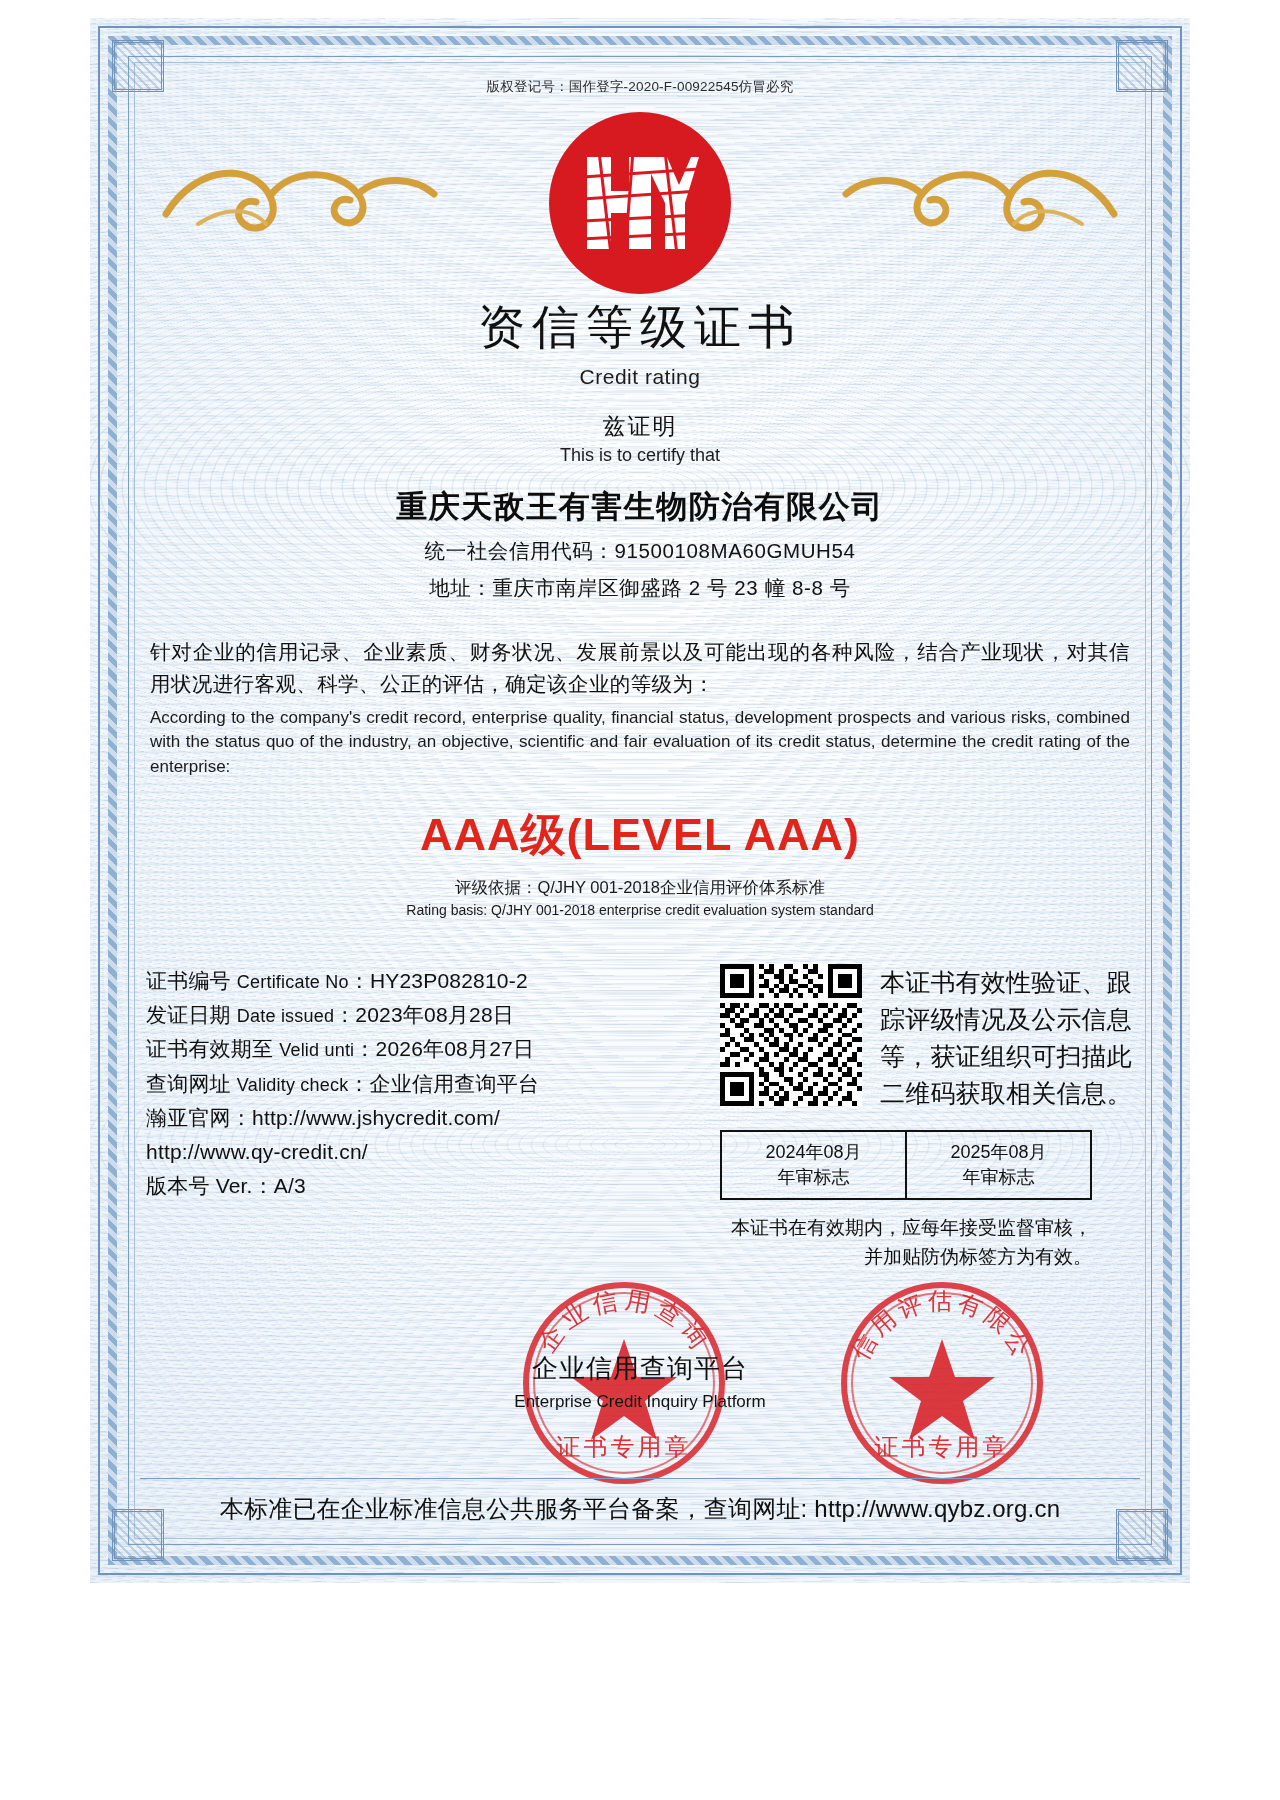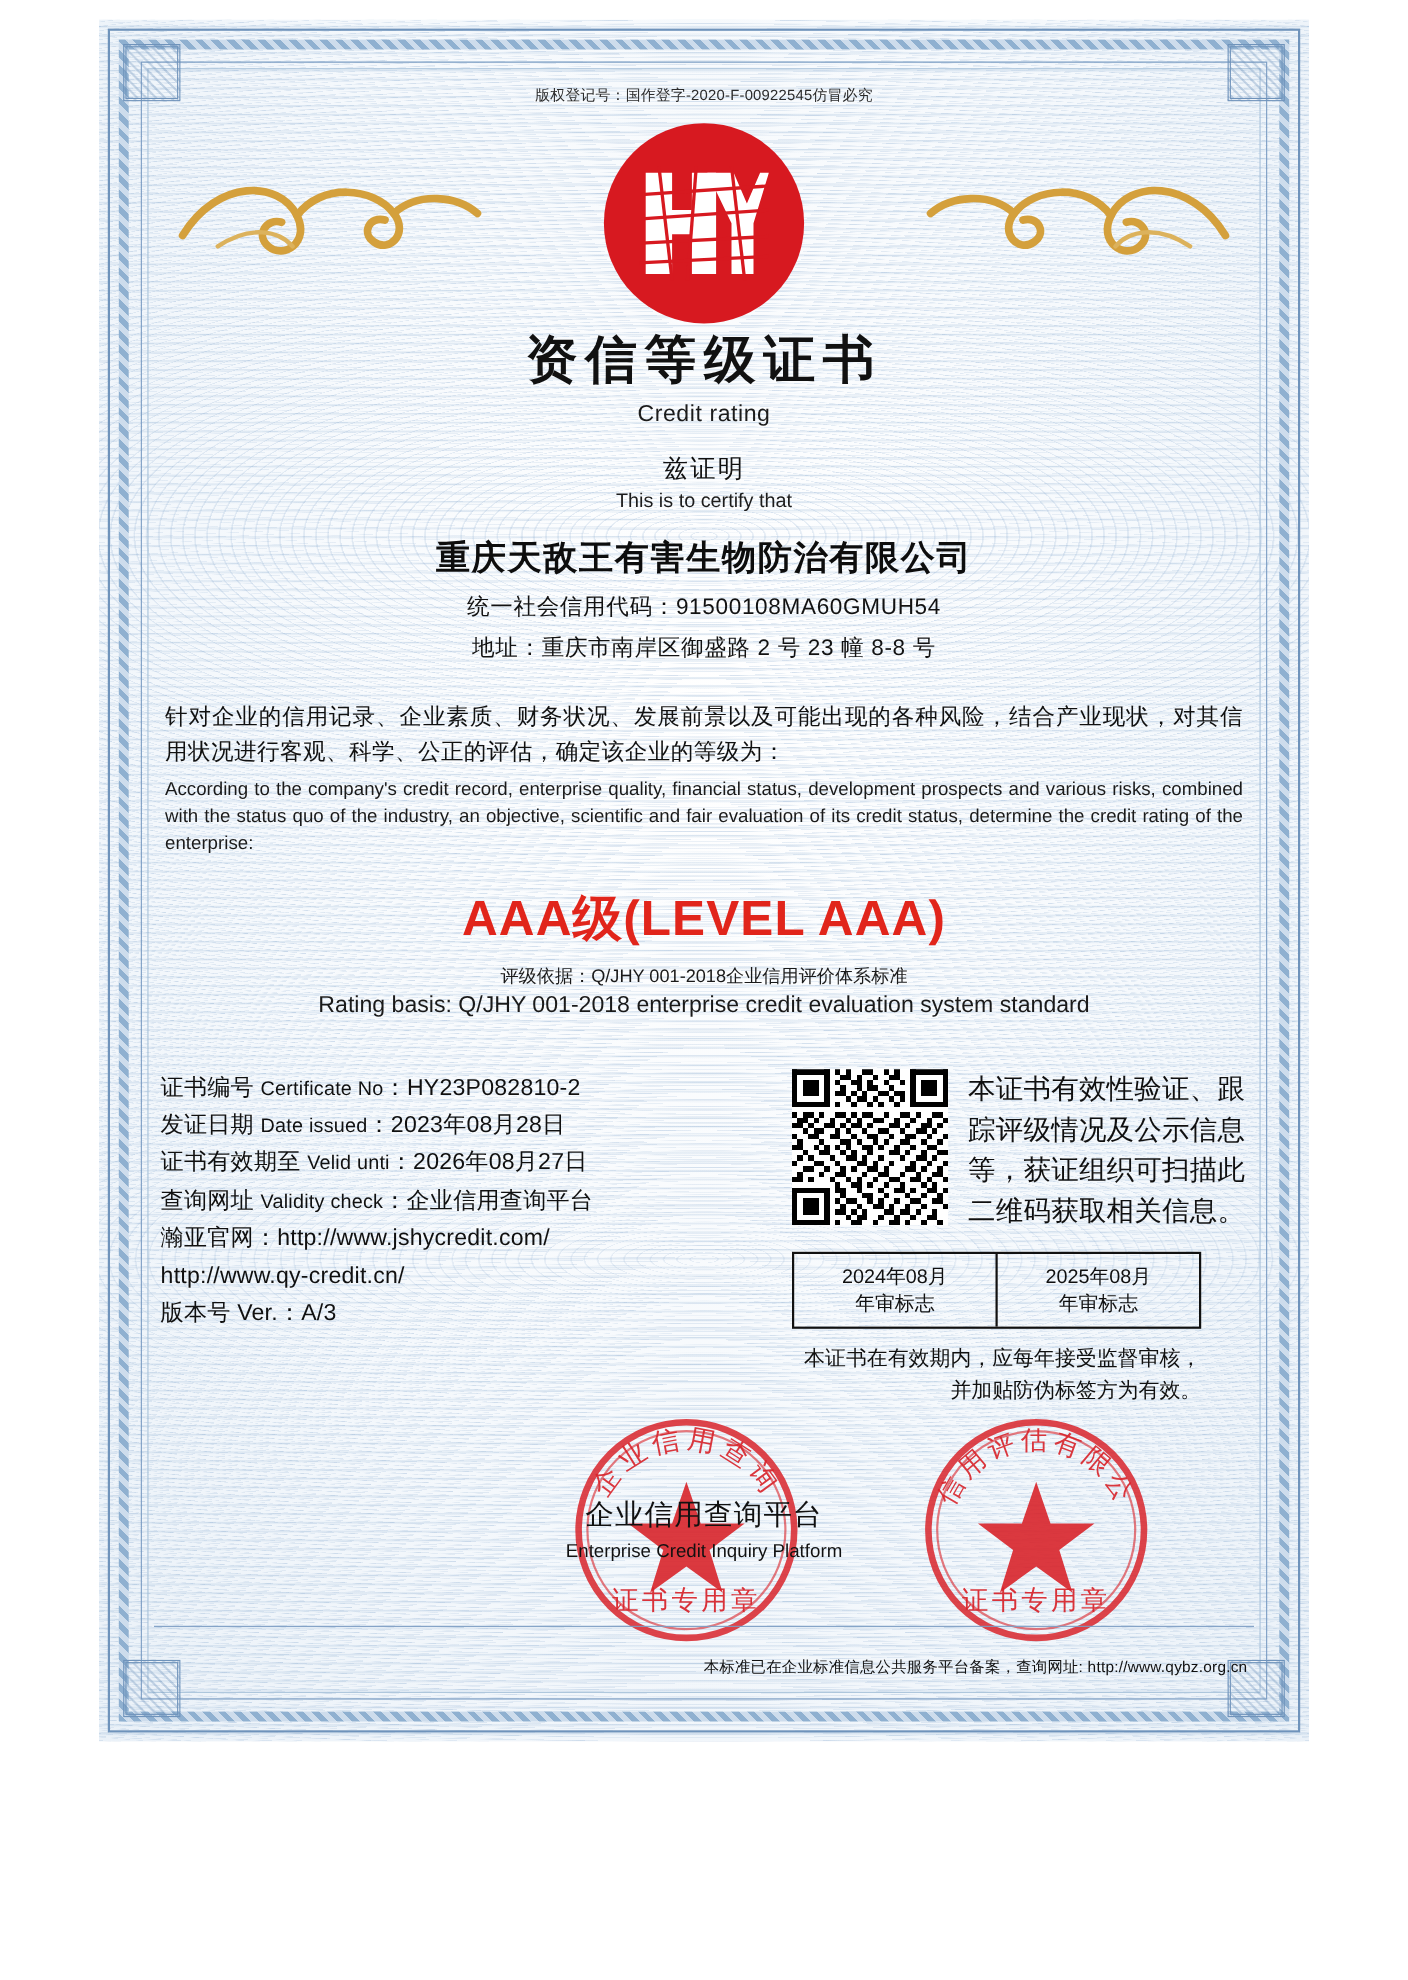--- a/index.html
+++ b/index.html
@@ -133,21 +133,21 @@
   .logo-mark {
     position: relative;
     width: 118px;
     height: 104px;
   }
 
   
   .title-cn {
     text-align: center;
     font-size: 47px;
-    font-weight: 700;
+    font-weight: 400;
     color: #111;
     letter-spacing: 7px;
     margin-top: 4px;
     font-family: "Liberation Serif", serif;
   }
   .title-en {
     text-align: center;
     font-size: 21px;
     color: #1c1c1c;
     margin-top: 6px;
@@ -212,21 +212,21 @@
     letter-spacing: 1px;
   }
   .basis-cn {
     text-align: center;
     font-size: 16.5px;
     color: #1a1a1a;
     margin-top: 12px;
   }
   .basis-en {
     text-align: center;
-    font-size: 21px;
+    font-size: 14px;
     color: #1a1a1a;
     margin-top: 3px;
   }
 
   
   .detail-row {
     display: flex;
     margin-top: 46px;
     gap: 14px;
   }
@@ -326,22 +326,22 @@
     color: #111;
     margin-top: 6px;
   }
 
   
   .footer-note {
     position: absolute;
     left: 0;
     right: 0;
     bottom: 6px;
-    text-align: right;
-    font-size: 14px;
+    text-align: center;
+    font-size: 24px;
     color: #101010;
     letter-spacing: .2px;
   }
   .footer-rule {
     position: absolute;
     left: -6px;
     right: -6px;
     bottom: 52px;
     border-top: 1px solid #7a9cc2;
   }

